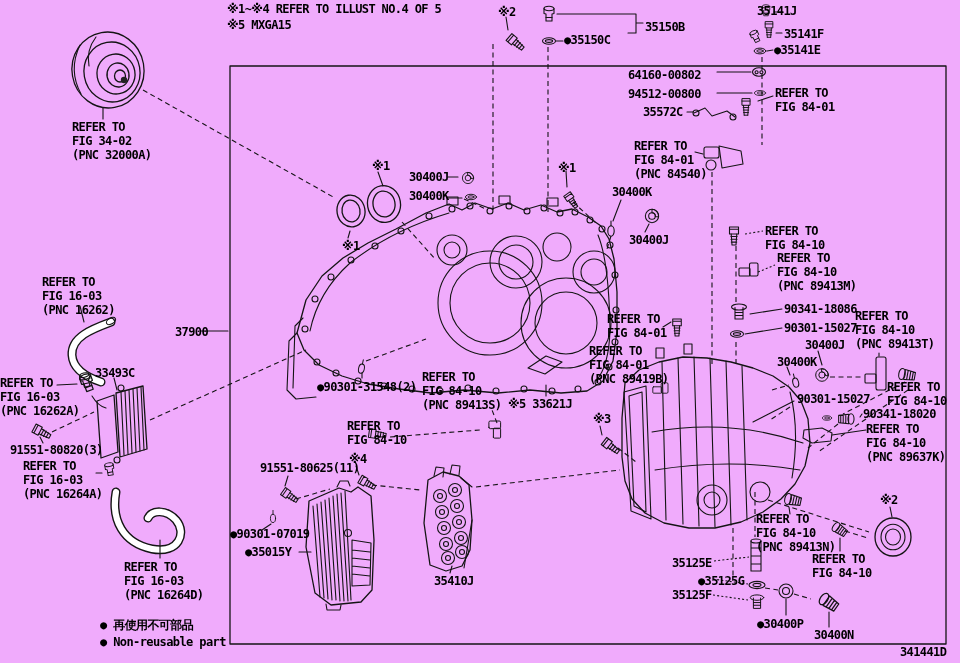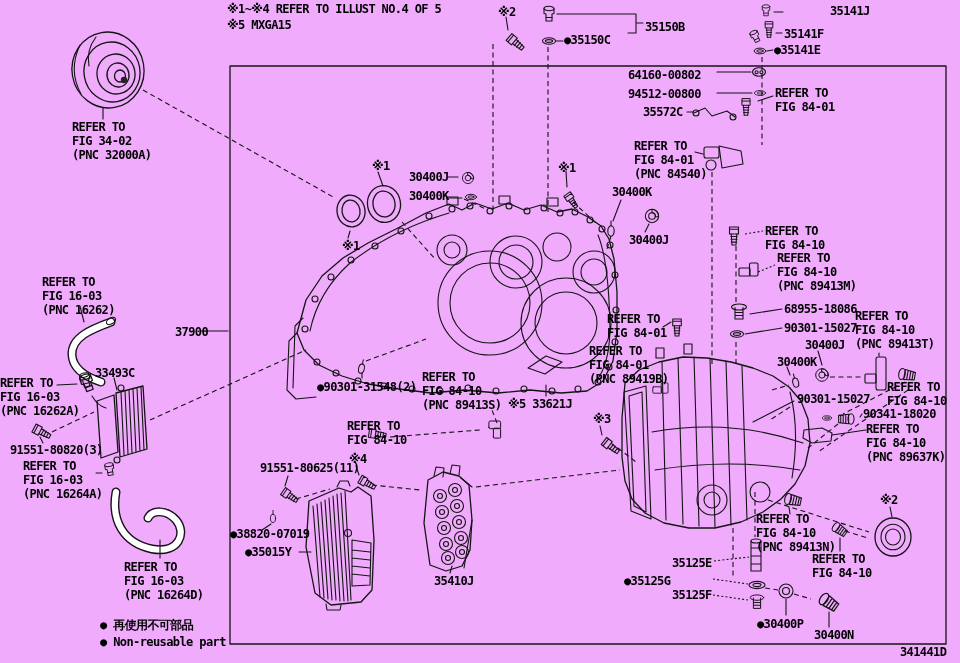--- a/index.html
+++ b/index.html
@@ -305,21 +305,21 @@
   <g class="dot">
     <path d="M745,234 L763,231 M758,272 L775,265 M714,561 L749,557 M713,579 L748,584 M713,595 L748,600"></path>
   </g>
 </svg>
 
 <div class="lbl" style="left:227px;top:2px">※1~※4 REFER TO ILLUST NO.4 OF 5</div>
 <div class="lbl" style="left:227px;top:18px">※5 MXGA15</div>
 <div class="lbl" style="left:498px;top:5px">※2</div>
 <div class="lbl" style="left:645px;top:20px">35150B</div>
 <div class="lbl" style="left:564px;top:33px">●35150C</div>
-<div class="lbl" style="left:830px;top:4px">35141J</div>
+<div class="lbl" style="left:757px;top:4px">35141J</div>
 <div class="lbl" style="left:784px;top:27px">35141F</div>
 <div class="lbl" style="left:774px;top:43px">●35141E</div>
 <div class="lbl" style="left:628px;top:68px">64160-00802</div>
 <div class="lbl" style="left:628px;top:87px">94512-00800</div>
 <div class="lbl" style="left:643px;top:105px">35572C</div>
 <div class="lbl" style="left:775px;top:86px">REFER TO
 FIG 84-01</div>
 <div class="lbl" style="left:634px;top:139px">REFER TO
 FIG 84-01
 (PNC 84540)</div>
@@ -331,21 +331,21 @@
 <div class="lbl" style="left:409px;top:189px">30400K</div>
 <div class="lbl" style="left:342px;top:239px">※1</div>
 <div class="lbl" style="left:558px;top:161px">※1</div>
 <div class="lbl" style="left:612px;top:185px">30400K</div>
 <div class="lbl" style="left:629px;top:233px">30400J</div>
 <div class="lbl" style="left:765px;top:224px">REFER TO
 FIG 84-10</div>
 <div class="lbl" style="left:777px;top:251px">REFER TO
 FIG 84-10
 (PNC 89413M)</div>
-<div class="lbl" style="left:784px;top:302px">68955-18086</div>
+<div class="lbl" style="left:784px;top:302px">90341-18086</div>
 <div class="lbl" style="left:784px;top:321px">90301-15027</div>
 <div class="lbl" style="left:607px;top:312px">REFER TO
 FIG 84-01</div>
 <div class="lbl" style="left:589px;top:344px">REFER TO
 FIG 84-01
 (PNC 89419B)</div>
 <div class="lbl" style="left:855px;top:309px">REFER TO
 FIG 84-10
 (PNC 89413T)</div>
 <div class="lbl" style="left:805px;top:338px">30400J</div>
@@ -375,31 +375,31 @@
 (PNC 16264D)</div>
 <div class="lbl" style="left:317px;top:380px">●90301-31548(2)</div>
 <div class="lbl" style="left:422px;top:370px">REFER TO
 FIG 84-10
 (PNC 89413S)</div>
 <div class="lbl" style="left:508px;top:397px">※5 33621J</div>
 <div class="lbl" style="left:347px;top:419px">REFER TO
 FIG 84-10</div>
 <div class="lbl" style="left:349px;top:452px">※4</div>
 <div class="lbl" style="left:260px;top:461px">91551-80625(11)</div>
-<div class="lbl" style="left:230px;top:527px">●38820-07019</div>
+<div class="lbl" style="left:230px;top:527px">●90301-07019</div>
 <div class="lbl" style="left:245px;top:545px">●35015Y</div>
 <div class="lbl" style="left:434px;top:574px">35410J</div>
 <div class="lbl" style="left:756px;top:512px">REFER TO
 FIG 84-10
 (PNC 89413N)</div>
 <div class="lbl" style="left:812px;top:552px">REFER TO
 FIG 84-10</div>
 <div class="lbl" style="left:880px;top:493px">※2</div>
 <div class="lbl" style="left:672px;top:556px">35125E</div>
-<div class="lbl" style="left:624px;top:574px">●35125G</div>
+<div class="lbl" style="left:698px;top:574px">●35125G</div>
 <div class="lbl" style="left:672px;top:588px">35125F</div>
 <div class="lbl" style="left:757px;top:617px">●30400P</div>
 <div class="lbl" style="left:814px;top:628px">30400N</div>
 <div class="lbl" style="left:100px;top:618px">● 再使用不可部品</div>
 <div class="lbl" style="left:100px;top:635px">● Non-reusable part</div>
 <div class="lbl" style="left:900px;top:645px">341441D</div>
 
 </div>
 
 </body></html>

